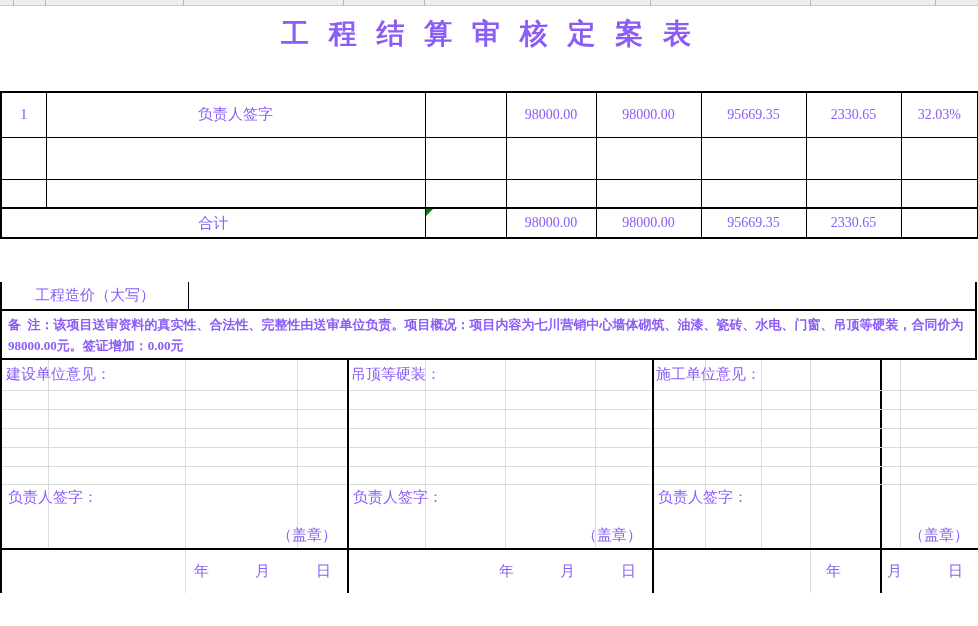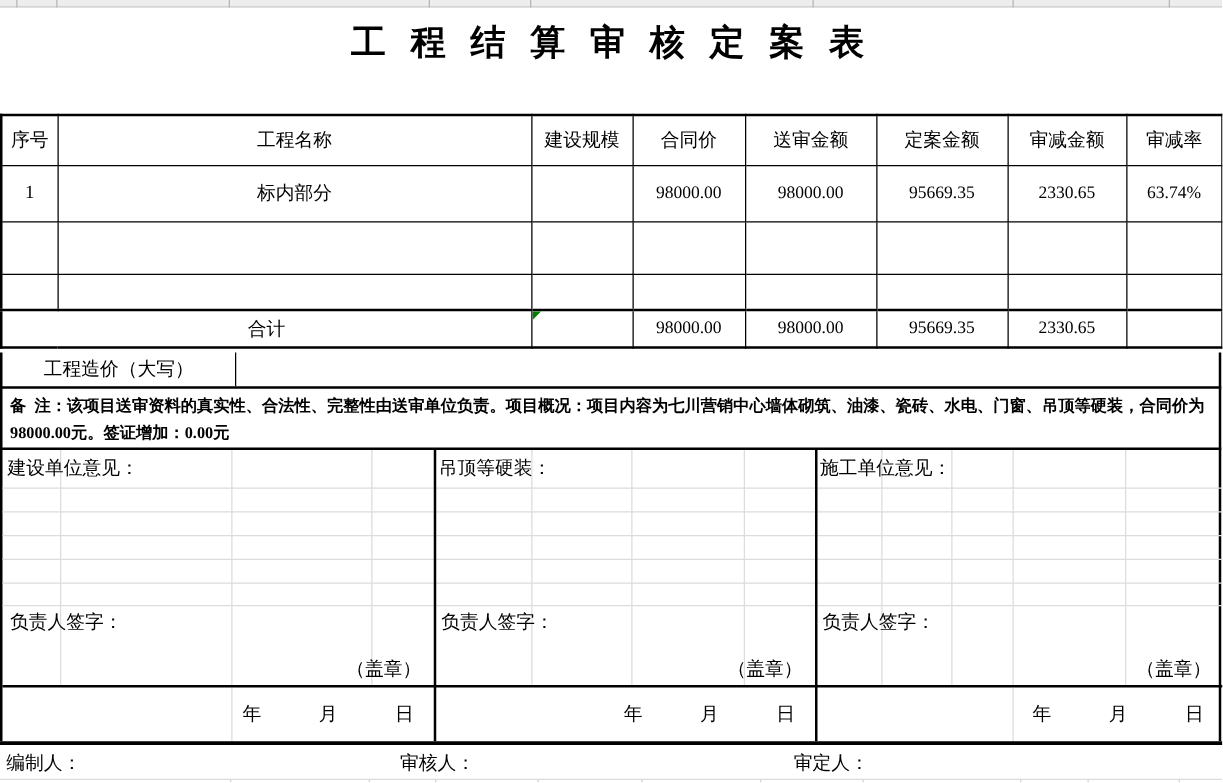--- a/index.html
+++ b/index.html
@@ -2,21 +2,21 @@
 <html><head>
 <meta charset="utf-8">
 <style>
   * { margin: 0; padding: 0; box-sizing: border-box; }
   html, body { background: #ffffff; }
   #sheet {
     position: relative;
     width: 978px; height: 626px;
     background: #ffffff;
     font-family: "Liberation Serif", "DejaVu Serif", serif;
-    color: #000000;
+    color: #8b5cf6;
     overflow: hidden;
   }
   
   #topstrip {
     position: absolute; left: 0; top: 0; width: 978px; height: 6px;
     background: #ededed; border-bottom: 1px solid #cccccc;
   }
   .tick { position: absolute; top: 0; width: 1px; height: 6px; background: #b5b5b5; }
   
   #title-row {
@@ -76,21 +76,21 @@
   #remark-row {
     position: absolute; left: 0; top: 311px; width: 977px; height: 49px;
     border-left: 2px solid #000; border-right: 2px solid #000;
     border-bottom: 2px solid #000;
     padding: 3px 6px 0 6px;
     font-size: 13px; font-weight: bold; line-height: 21px;
     white-space: pre-wrap;
   }
   
   #opinions {
-    position: absolute; left: 0; top: 360px; width: 977px; height: 233px;
+    position: absolute; left: 0; top: 360px; width: 882px; height: 233px;
     border-left: 2px solid #000; border-right: 2px solid #000;
   }
   .gridline-h { position: absolute; left: 0; width: 977px; height: 1px; background: #dcdcdc; }
   .gridline-v { position: absolute; top: 0; width: 1px; height: 188px; background: #dcdcdc; }
   .gridline-v2 { position: absolute; top: 190px; width: 1px; height: 43px; background: #dcdcdc; }
   .divider-v { position: absolute; top: 0; width: 2px; height: 233px; background: #000; }
   #sign-sep { position: absolute; left: 0; top: 188px; width: 977px; height: 2px; background: #000; }
   .opinion-col { position: absolute; top: 0; height: 233px; }
   .opinion-title { position: absolute; left: 4px; top: 5px; font-size: 15px; }
   .sign-label { position: absolute; left: 6px; top: 128px; font-size: 15px; }
@@ -133,39 +133,29 @@
       <col style="width:45px">
         <col style="width:379px">
         <col style="width:81px">
         <col style="width:90px">
       <col style="width:105px">
         <col style="width:105px">
         <col style="width:95px">
         <col style="width:77px">
     </colgroup>
     <tbody>
-        <tr class="hdr">
-      <td>序号</td>
-      <td>工程名称</td>
-      <td>建设规模</td>
-      <td>合同价</td>
-      <td>送审金额</td>
-      <td>定案金额</td>
-      <td>审减金额</td>
-      <td>审减率</td>
-    </tr>
     <tr class="r1">
       <td>1</td>
-      <td>标内部分</td>
+      <td>负责人签字</td>
       <td></td>
       <td class="num">98000.00</td>
       <td class="num">98000.00</td>
       <td class="num">95669.35</td>
       <td class="num">2330.65</td>
-      <td class="num">63.74%</td>
+      <td class="num">32.03%</td>
     </tr>
     <tr class="r2">
       <td></td>
       <td></td>
       <td></td>
       <td class="num"></td>
       <td class="num"></td>
       <td class="num"></td>
       <td class="num"></td>
       <td class="num"></td>
@@ -251,30 +241,14 @@
       <div class="sign-label">负责人签字：</div>
       <div class="seal-label">（盖章）</div>
       <div class="date-row">
         <span>年</span>
         <span>月</span>
         <span>日</span>
       </div>
     </div>
   </div>
 
-  <div id="footer-row">
-    <span class="footer-label" style="left:5px">编制人：</span>
-    <span class="footer-label" style="left:320px">审核人：</span>
-    <span class="footer-label" style="left:635px">审定人：</span>
-    <div id="footer-gridline"></div>
-    <div class="ftick" style="left:184px"></div>
-    <div class="ftick" style="left:295px"></div>
-    <div class="ftick" style="left:348px"></div>
-    <div class="ftick" style="left:430px"></div>
-    <div class="ftick" style="left:513px"></div>
-    <div class="ftick" style="left:608px"></div>
-    <div class="ftick" style="left:690px"></div>
-    <div class="ftick" style="left:816px"></div>
-    <div class="ftick" style="left:870px"></div>
-    <div class="ftick" style="left:943px"></div>
-  </div>
 
 </div>
 
 </body></html>

